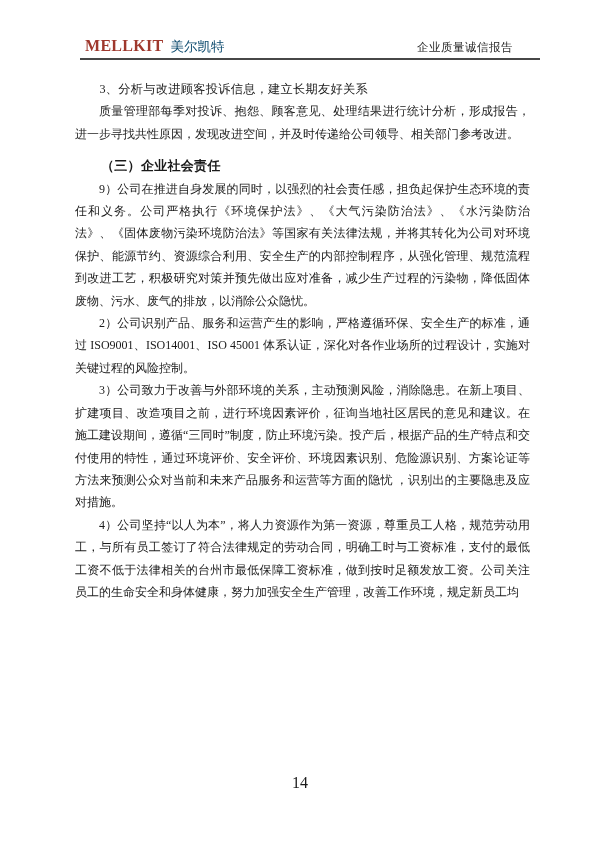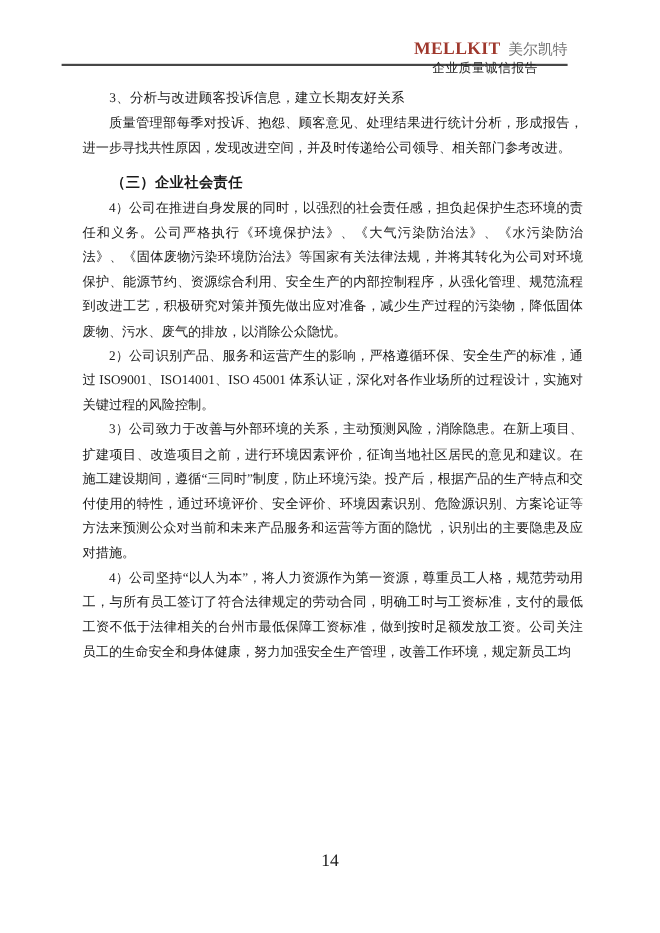--- a/index.html
+++ b/index.html
@@ -12,46 +12,45 @@
     width: 600px;
     height: 848px;
     background: #ffffff;
     overflow: hidden;
     font-family: "Liberation Serif", "DejaVu Serif", serif;
     color: #1a1a1a;
   }
   
   .header {
     position: absolute;
-    left: 56px;
+    left: 80px;
     top: 36px;
     width: 460px;
     height: 24px;
     display: flex;
     justify-content: space-between;
     align-items: flex-end;
     border-bottom: 2px solid #474747;
     box-sizing: border-box;
     padding-bottom: 2px;
-    flex-direction: column;
   }
   .header-left {
     display: flex;
     align-items: baseline;
     padding-left: 5px;
   }
   .logo-en {
     font-size: 16px;
     font-weight: bold;
     letter-spacing: 0.3px;
   }
   .logo-cn {
     font-size: 13.5px;
     margin-left: 7px;
-    color: #737373;
+    color: #0c4a6e;
   }
   .header-right {
     font-size: 11.5px;
     color: #262626;
     padding-right: 27px;
     padding-bottom: 1px;
     letter-spacing: 0.5px;
     margin-left: 31px;
   }
   
@@ -100,21 +99,21 @@
       <span class="logo-en" style="color: rgb(159, 56, 45);">MELLKIT</span>
       <span class="logo-cn">美尔凯特</span>
     </div>
     <div class="header-right">企业质量诚信报告</div>
   </header>
 
   <main class="content" id="content">
       <p class="sub-heading">3、分析与改进顾客投诉信息，建立长期友好关系</p>
       <p class="body">质量管理部每季对投诉、抱怨、顾客意见、处理结果进行统计分析，形成报告，进一步寻找共性原因，发现改进空间，并及时传递给公司领导、相关部门参考改进。</p>
       <p class="section-heading">（三）企业社会责任</p>
-      <p class="body">4）公司在推进自身发展的同时，以强烈的社会责任感，担负起保护生态环境的责任和义务。公司严格执行《环境保护法》、《大气污染防治法》、《水污染防治法》、《固体废物污染环境防治法》等国家有关法律法规，并将其转化为公司对环境保护、能源节约、资源综合利用、安全生产的内部控制程序，从强化管理、规范流程到改进工艺，积极研究对策并预先做出应对准备，减少生产过程的污染物，降低固体废物、污水、废气的排放，以消除公众隐忧。</p>
+      <p class="body">9）公司在推进自身发展的同时，以强烈的社会责任感，担负起保护生态环境的责任和义务。公司严格执行《环境保护法》、《大气污染防治法》、《水污染防治法》、《固体废物污染环境防治法》等国家有关法律法规，并将其转化为公司对环境保护、能源节约、资源综合利用、安全生产的内部控制程序，从强化管理、规范流程到改进工艺，积极研究对策并预先做出应对准备，减少生产过程的污染物，降低固体废物、污水、废气的排放，以消除公众隐忧。</p>
       <p class="body">2）公司识别产品、服务和运营产生的影响，严格遵循环保、安全生产的标准，通过 ISO9001、ISO14001、ISO 45001 体系认证，深化对各作业场所的过程设计，实施对关键过程的风险控制。</p>
       <p class="body">3）公司致力于改善与外部环境的关系，主动预测风险，消除隐患。在新上项目、扩建项目、改造项目之前，进行环境因素评价，征询当地社区居民的意见和建议。在施工建设期间，遵循“三同时”制度，防止环境污染。投产后，根据产品的生产特点和交付使用的特性，通过环境评价、安全评价、环境因素识别、危险源识别、方案论证等方法来预测公众对当前和未来产品服务和运营等方面的隐忧 ，识别出的主要隐患及应对措施。</p>
       <p class="body">4）公司坚持“以人为本”，将人力资源作为第一资源，尊重员工人格，规范劳动用工，与所有员工签订了符合法律规定的劳动合同，明确工时与工资标准，支付的最低工资不低于法律相关的台州市最低保障工资标准，做到按时足额发放工资。公司关注员工的生命安全和身体健康，努力加强安全生产管理，改善工作环境，规定新员工均</p>
     </main>
 
   <footer class="footer">
     <span>14</span>
   </footer>
 
 </div>

